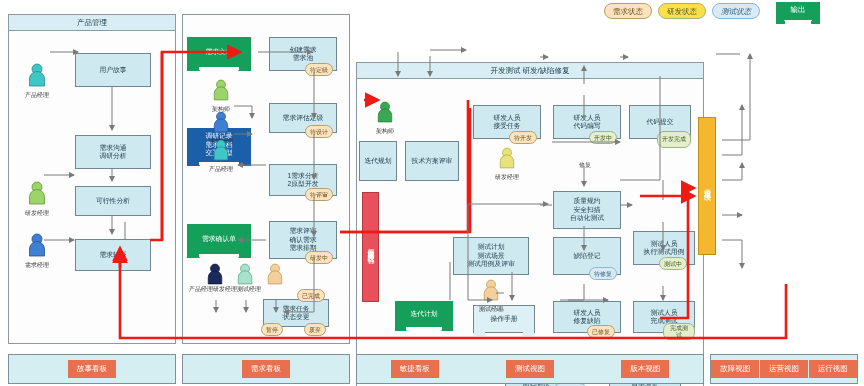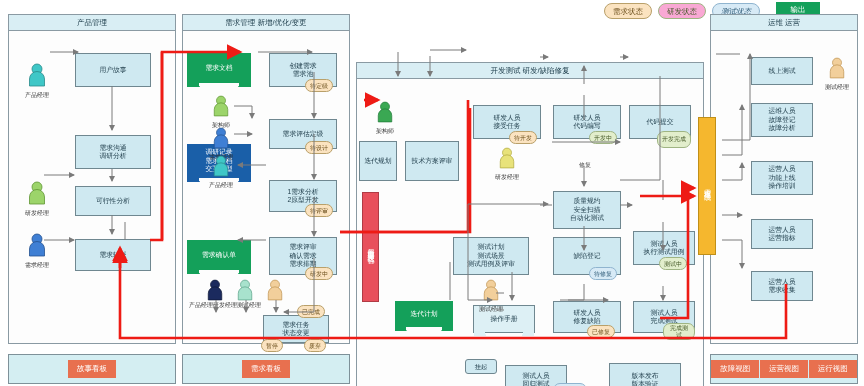--- a/index.html
+++ b/index.html
@@ -14,21 +14,21 @@
 
   
   .legend { position: absolute; top: 2px; height: 18px; display: flex; align-items: center; }
   .badge {
     height: 16px; padding: 0 8px;
     border-radius: 8px;
     font-size: 7.5px; line-height: 16px;
     text-align: center; white-space: nowrap;
     border: 1px solid #b9a06a; background: #fbe3c0; color: #6b4f1c;
   }
-  .badge.dev { border-color: #9fb483; background: #f9a8d4; color: #465a29; }
+  .badge.dev { border-color: #9fb483; background: #fde047; color: #465a29; }
   .badge.test { border-color: #8fb4cf; background: #d7eaf6; color: #2d5a77; font-style: italic; }
   .doc-out {
     width: 44px; height: 18px;
     background: #14a05a; color: #fff;
     font-size: 7.5px; text-align: center; line-height: 15px;
     position: relative;
   }
   .doc-out:after {
     content:""; position:absolute; left:0; bottom:-4px; width:100%; height:6px;
     background:#14a05a;
@@ -177,21 +177,20 @@
           <circle cx="10" cy="6" r="5" fill="#3f7fd4" stroke="#24528f" stroke-width="0.8"></circle>
           <path d="M2.5 23 v-7 a7.5 7.5 0 0 1 15 0 v7 z" fill="#3f7fd4" stroke="#24528f" stroke-width="0.8"></path>
         </svg>
         <div class="cap">需求经理</div>
       </div>
 
     </div>
   </div>
 
   <div class="lane" style="left:182px; top:14px; width:168px; height:330px;">
-    <div class="lane-hdr">需求管理 新增/优化/变更</div>
     <div class="lane-body">
 
       <div class="doc green" style="left:4px; top:22px; width:64px; height:30px;">需求文档</div>
       <div class="doc blue" style="left:4px; top:113px; width:64px; height:34px;">调研记录
 需求文档
 交互原型</div>
       <div class="doc green" style="left:4px; top:209px; width:64px; height:30px;">需求确认单</div>
 
       <div class="node" style="left:86px; top:22px; width:68px; height:34px;">创建需求
 需求池</div>
@@ -339,46 +338,20 @@
           <path d="M2.5 23 v-7 a7.5 7.5 0 0 1 15 0 v7 z" fill="#f2cf9b" stroke="#bf9452" stroke-width="0.8"></path>
         </svg>
         <div class="cap">测试经理</div>
       </div>
 
       <div class="elbl" style="position:absolute; left:222px; top:82px; font-size:6px; color:#444;">修复</div>
 
     </div>
   </div>
 
-  <div class="lane" style="left:710px; top:14px; width:148px; height:330px;">
-    <div class="lane-hdr">运维 运营</div>
-    <div class="lane-body">
-
-      <div class="node" style="left:40px; top:26px; width:62px; height:28px;">线上测试</div>
-      <div class="node" style="left:40px; top:72px; width:62px; height:34px;">运维人员
-故障登记
-故障分析</div>
-      <div class="node" style="left:40px; top:130px; width:62px; height:34px;">运营人员
-功能上线
-操作培训</div>
-      <div class="node" style="left:40px; top:188px; width:62px; height:30px;">运营人员
-运营指标</div>
-      <div class="node" style="left:40px; top:240px; width:62px; height:30px;">运营人员
-需求收集</div>
-
-      <div class="actor" style="left:106px; top:26px;">
-        <svg width="18" height="22" viewBox="0 0 20 24">
-          <circle cx="10" cy="6" r="5" fill="#f2cf9b" stroke="#bf9452" stroke-width="0.8"></circle>
-          <path d="M2.5 23 v-7 a7.5 7.5 0 0 1 15 0 v7 z" fill="#f2cf9b" stroke="#bf9452" stroke-width="0.8"></path>
-        </svg>
-        <div class="cap">测试经理</div>
-      </div>
-
-    </div>
-  </div>
 
   <div class="vbar orange" style="left:698px; top:117px; width:18px; height:138px;">需求流程上线</div>
 
   <svg class="wires">
     <defs>
       <marker id="ah" markerWidth="6" markerHeight="6" refX="5" refY="3" orient="auto">
         <path d="M0,0 L6,3 L0,6 z" fill="#7a7a7a"></path>
       </marker>
       <marker id="rah" markerWidth="6" markerHeight="6" refX="5" refY="3" orient="auto">
         <path d="M0,0 L6,3 L0,6 z" fill="#ee1b15"></path>
@@ -453,19 +426,24 @@
 
     <path class="redge" d="M786,284 L786,338 L120,338 L120,250" marker-end="url(#rah)"></path>
   </svg>
 
   <div class="footer" style="left:182px; width:168px;">
     <button class="fbtn">需求看板</button>
   </div>
   <div class="footer" style="left:8px; width:168px;">
     <button class="fbtn">故事看板</button>
   </div>
+  <div class="footer" style="left:356px; width:348px;">
+    <button class="fbtn">敏捷看板</button>
+    <button class="fbtn">测试视图</button>
+    <button class="fbtn">版本视图</button>
+  </div>
   <div class="footer" style="left:710px; width:148px;">
     <button class="fbtn">故障视图</button>
     <button class="fbtn">运营视图</button>
     <button class="fbtn">运行视图</button>
   </div>
 
 </div>
 
 </body></html>

